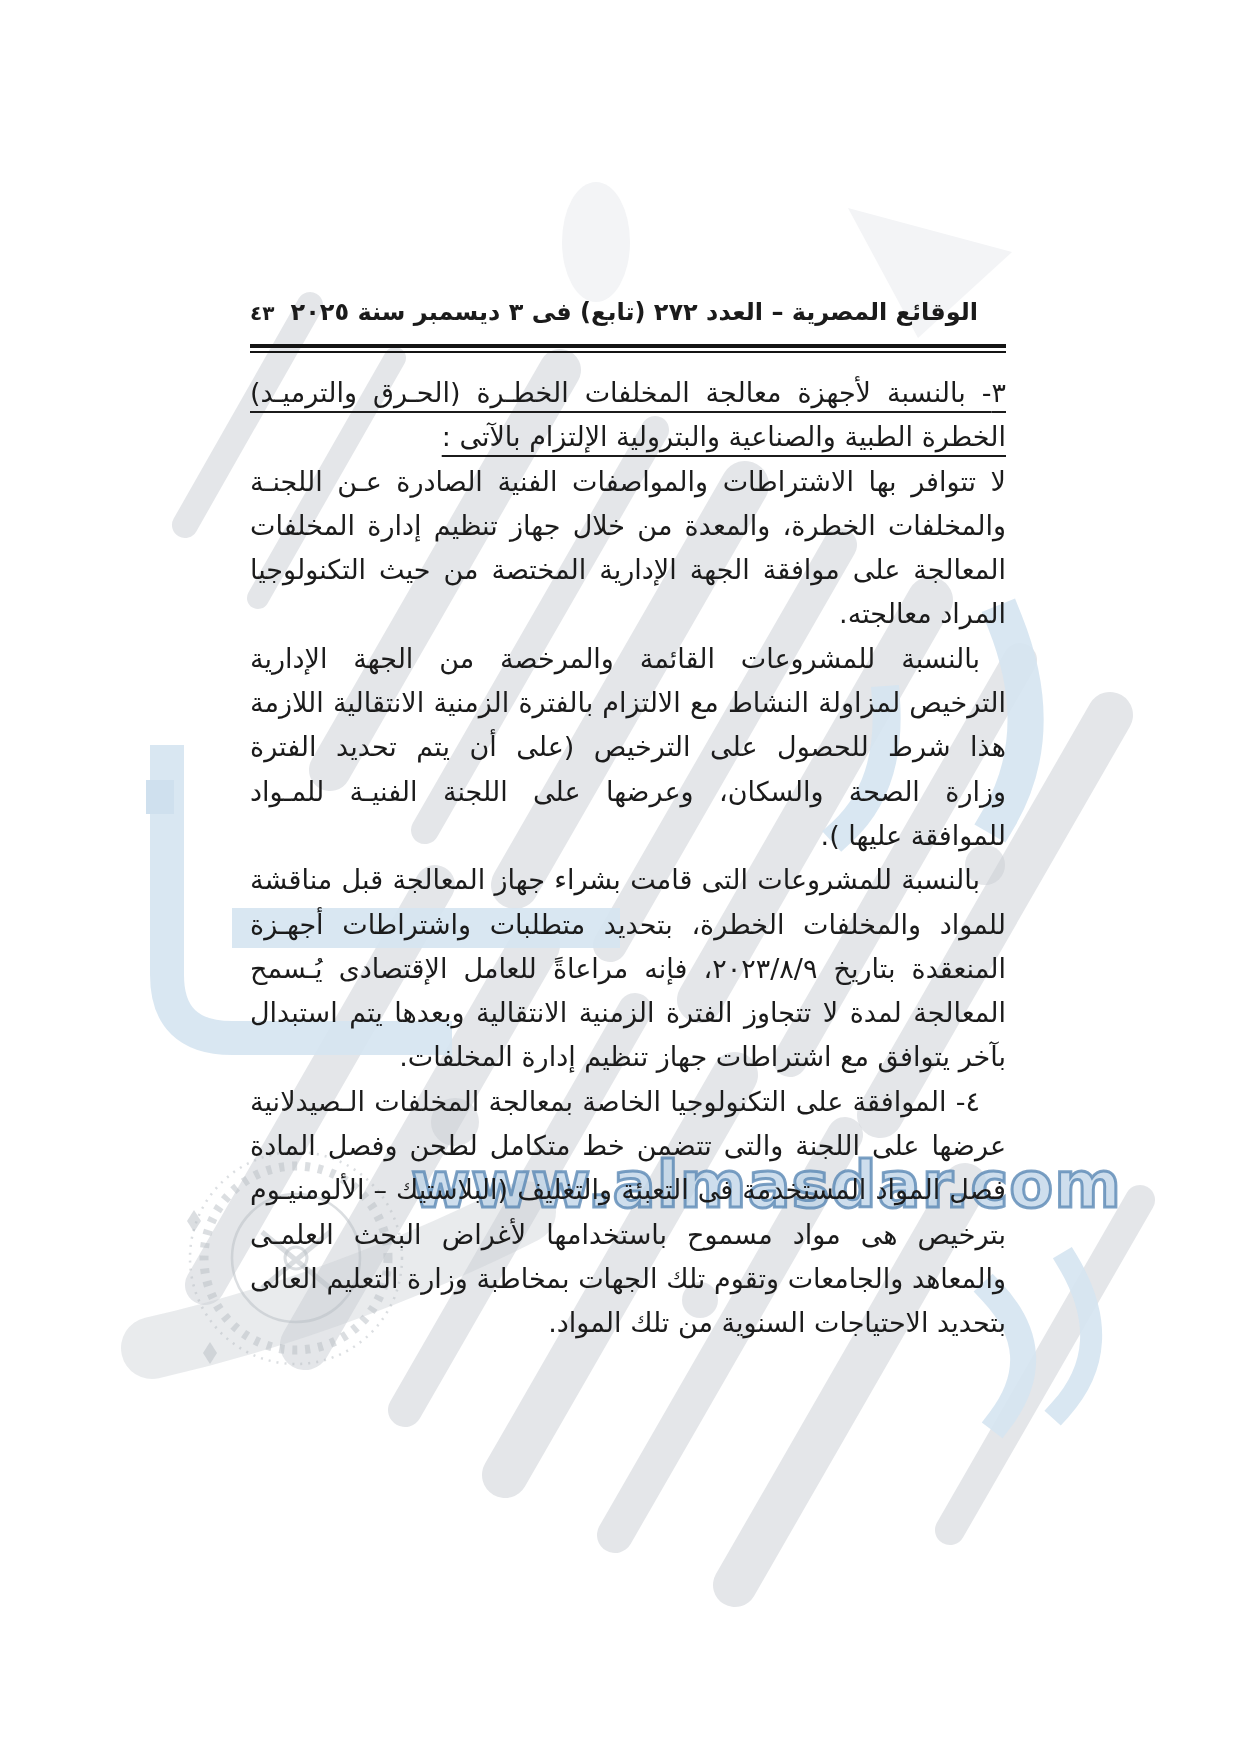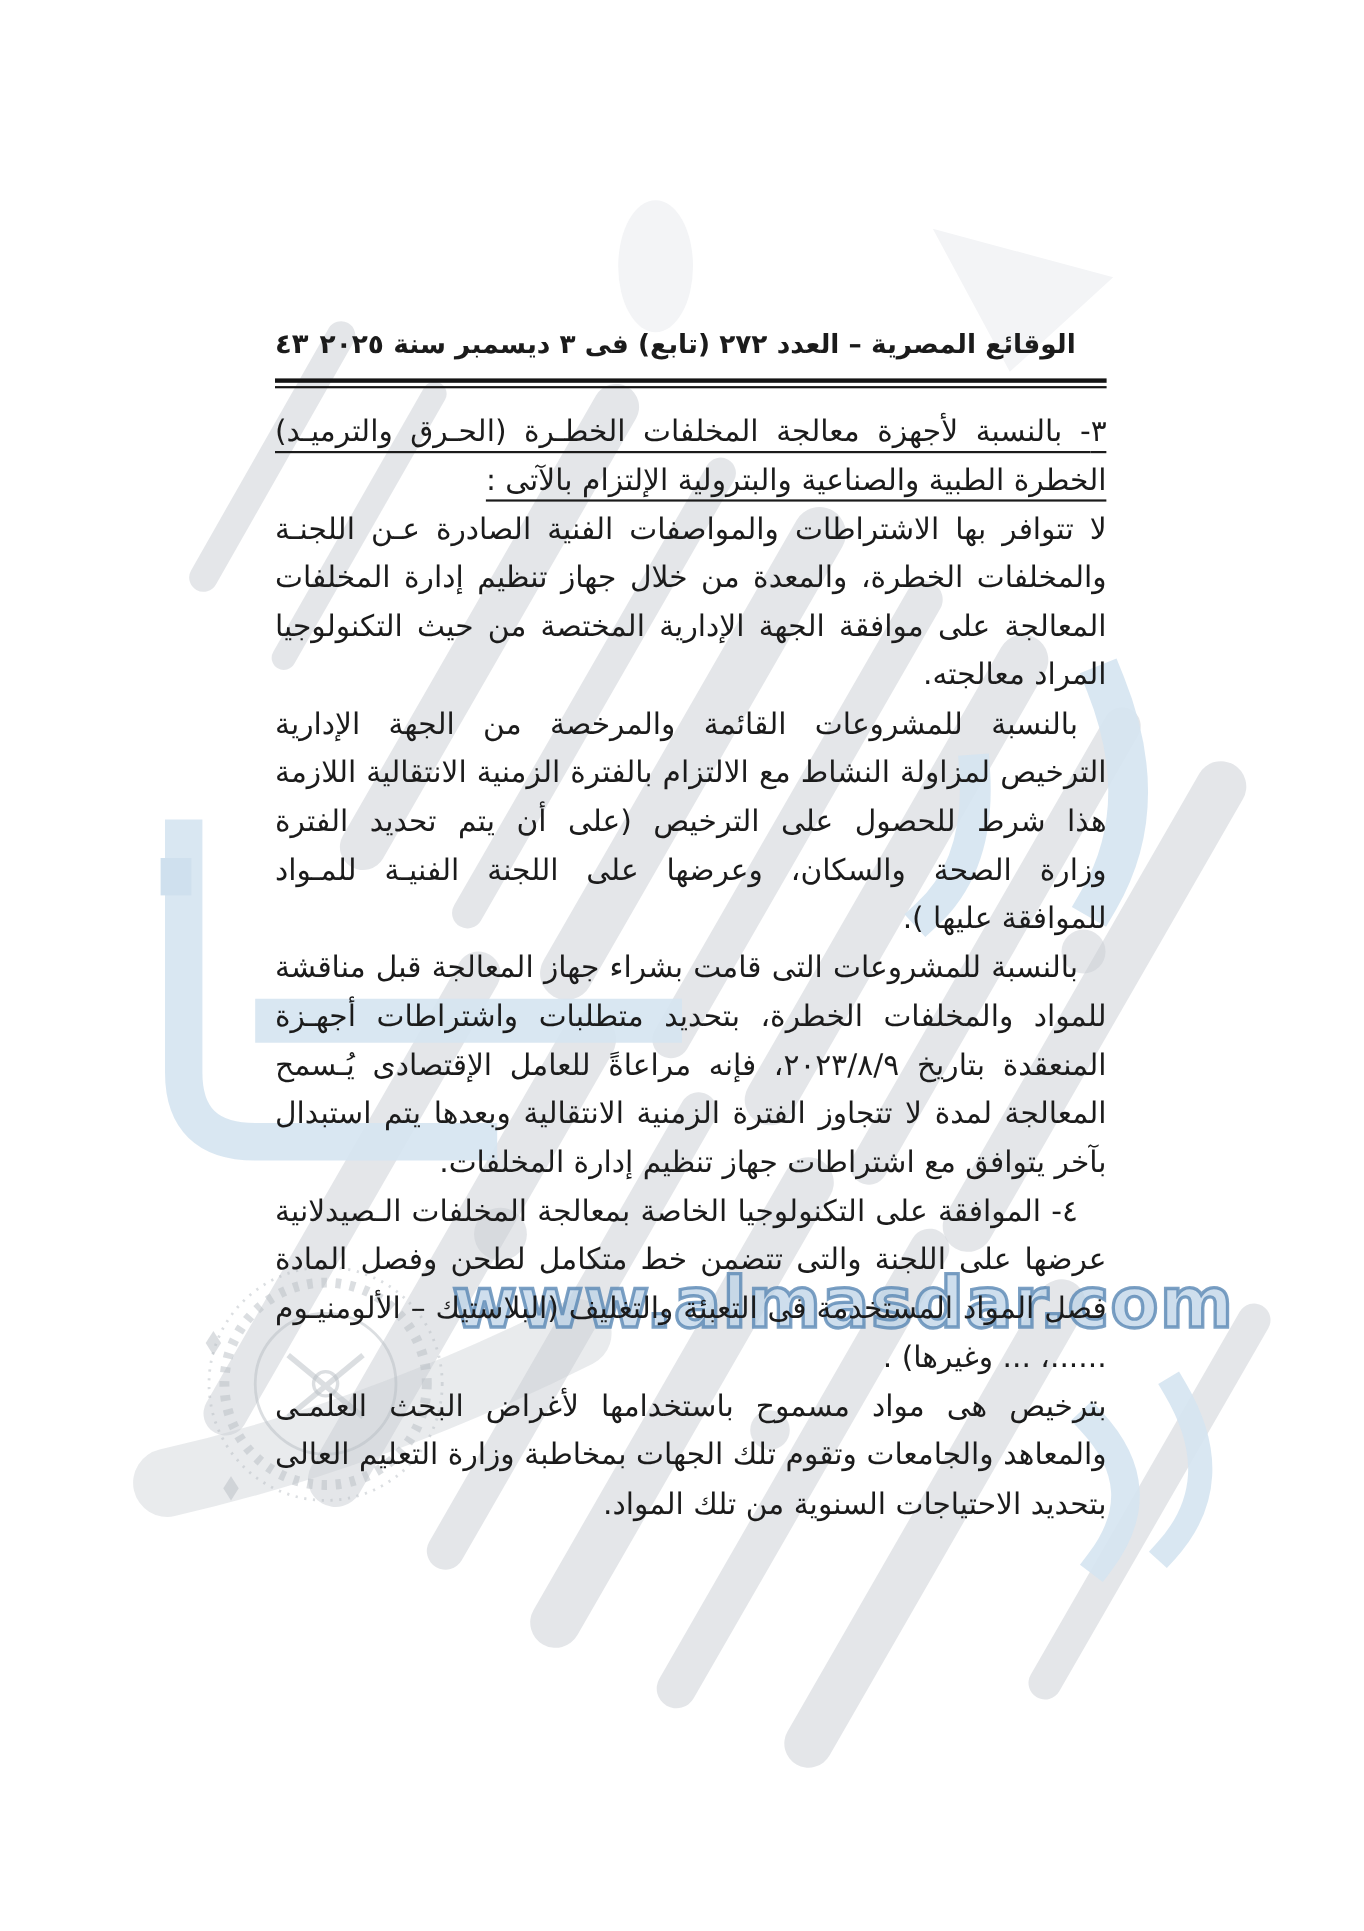--- a/index.html
+++ b/index.html
@@ -28,21 +28,21 @@
     color:#1b1b1b;
   }
   .header{
     display:flex;direction:rtl;align-items:baseline;
     height:45px;line-height:45px;
   }
   .h-title{
     font-size:24px;font-weight:bold;margin-right:28px;white-space:nowrap;
   }
   .h-num{
-    font-size:25px;font-weight:bold;margin-right:auto;
+    font-size:20px;font-weight:bold;margin-right:auto;
   }
   .rule{
     margin-top:9px;height:3px;
     border-top:4px solid #141414;
     border-bottom:2px solid #141414;
   }
   #lines{margin-top:18px;}
   .line{
     direction:rtl;
     height:44.3px;line-height:44.3px;
@@ -145,20 +145,19 @@
         <div class="line v-justify">وزارة الصحة والسكان، وعرضها على اللجنة الفنيـة للمـواد والمخلفـات الخطـرة</div>
         <div class="line v-end">للموافقة عليها ).</div>
         <div class="line v-justify-indent">بالنسبة للمشروعات التى قامت بشراء جهاز المعالجة قبل مناقشة اللجنـة الفنيـة</div>
         <div class="line v-justify">للمواد والمخلفات الخطرة، بتحديد متطلبات واشتراطات أجهـزة المعالجـة بجلـستها</div>
         <div class="line v-justify">المنعقدة بتاريخ ٢٠٢٣/٨/٩، فإنه مراعاةً للعامل الإقتصادى يُـسمح بتـشغيل جهـاز</div>
         <div class="line v-justify">المعالجة لمدة لا تتجاوز الفترة الزمنية الانتقالية وبعدها يتم استبدال جهـاز المعالجـة</div>
         <div class="line v-end">بآخر يتوافق مع اشتراطات جهاز تنظيم إدارة المخلفات.</div>
         <div class="line v-justify-indent">٤- الموافقة على التكنولوجيا الخاصة بمعالجة المخلفات الـصيدلانية التـى تـم</div>
         <div class="line v-justify">عرضها على اللجنة والتى تتضمن خط متكامل لطحن وفصل المادة الكيميائية (الـدواء) –</div>
         <div class="line v-justify">فصل المواد المستخدمة فى التعبئة والتغليف (البلاستيك – الألومنيـوم – الفـوم ......،</div>
-        <div class="line v-end">......، ... وغيرها) .</div>
         <div class="line v-justify">بترخيص هى مواد مسموح باستخدامها لأغراض البحث العلمـى بـالمراكز البحثيـة</div>
         <div class="line v-justify">والمعاهد والجامعات وتقوم تلك الجهات بمخاطبة وزارة التعليم العالى والبحث العلمـى</div>
         <div class="line v-end">بتحديد الاحتياجات السنوية من تلك المواد.</div>
       </div>
   </div>
 
 </div>
 
 </body></html>

